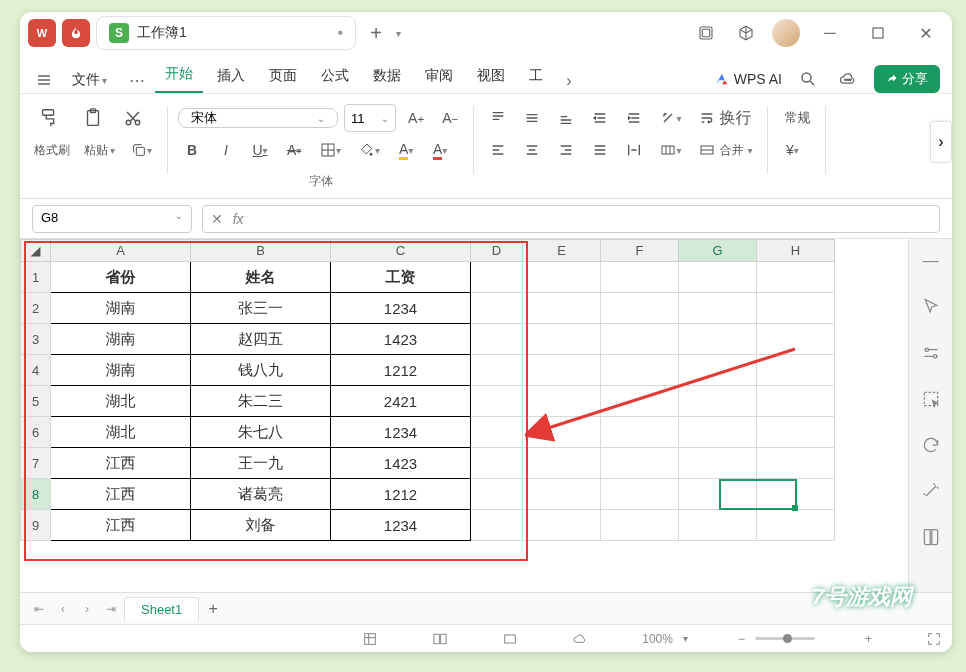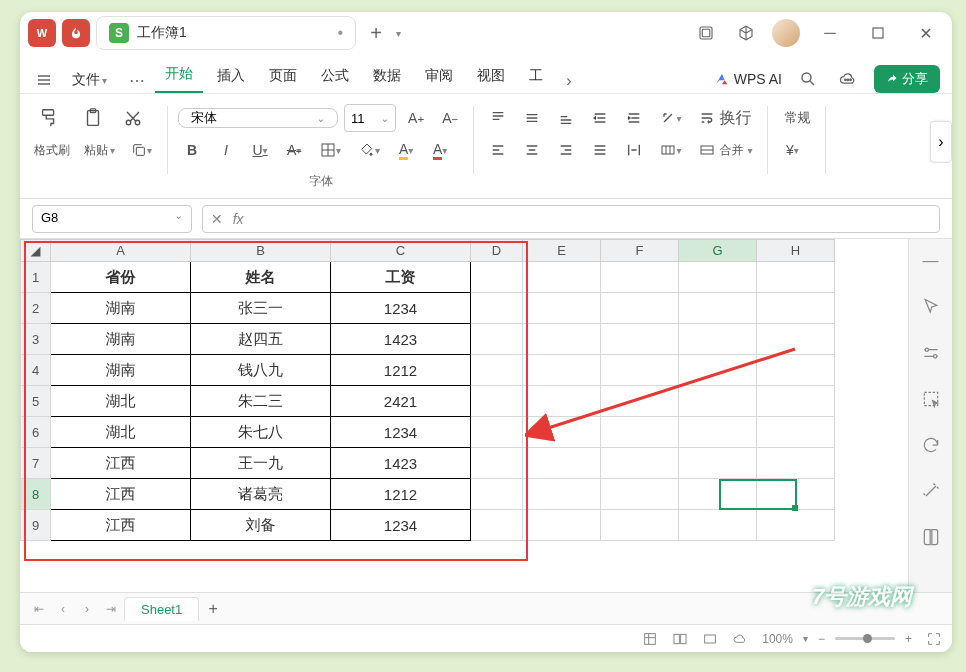--- a/index.html
+++ b/index.html
@@ -60,21 +60,21 @@
 .col-e,.col-f,.col-g,.col-h { width: 78px; }
 .sel-cell { position: absolute; border: 2px solid #1a9960; pointer-events: none; }
 .sel-handle { position: absolute; width: 6px; height: 6px; background: #1a9960; right: -3px; bottom: -3px; }
 .red-box { position: absolute; border: 2px solid #e53935; pointer-events: none; }
 .arrow-svg { position: absolute; pointer-events: none; }
 .sheet-tabs { height: 32px; display: flex; align-items: center; border-top: 1px solid #e0e0e0; padding: 0 8px; gap: 2px; background: #fafafa; }
 .nav-btn { width: 22px; height: 22px; display: flex; align-items: center; justify-content: center; color: #999; cursor: pointer; font-size: 12px; }
 .sheet-tab { padding: 4px 16px; font-size: 13px; color: #1a9960; background: #fff; border: 1px solid #e0e0e0; border-bottom: none; border-radius: 4px 4px 0 0; cursor: pointer; }
 .add-sheet { width: 24px; height: 24px; display: flex; align-items: center; justify-content: center; color: #666; cursor: pointer; font-size: 16px; }
 .statusbar { height: 28px; display: flex; align-items: center; justify-content: flex-end; padding: 0 10px; gap: 14px; border-top: 1px solid #e0e0e0; font-size: 12px; color: #666; background: #fff; }
-.sb-icon { cursor: pointer; color: #888; }
+.sb-icon { cursor: pointer; color: #888; margin-left: 40px; }
 .zoom-ctrl { display: flex; align-items: center; gap: 10px; }
 .hdr-cell { font-weight: 700; }
 svg { display: block; }
 .chev { font-size: 10px; color: #888; }
 .underline-y { border-bottom: 3px solid #f5c518; padding-bottom: 0; }
 .underline-r { border-bottom: 3px solid #d94a3e; padding-bottom: 0; }
 .watermark { position: absolute; right: 10px; bottom: 30px; width: 160px; height: 50px; opacity: 0.6; pointer-events: none; display:flex; align-items:center; justify-content:center; }
 .watermark-text { font-size: 22px; font-weight: bold; color: #fff; text-shadow: 0 0 4px #1a9960, 0 0 6px #1a9960; font-style: italic; }
 </style>
 </head>

